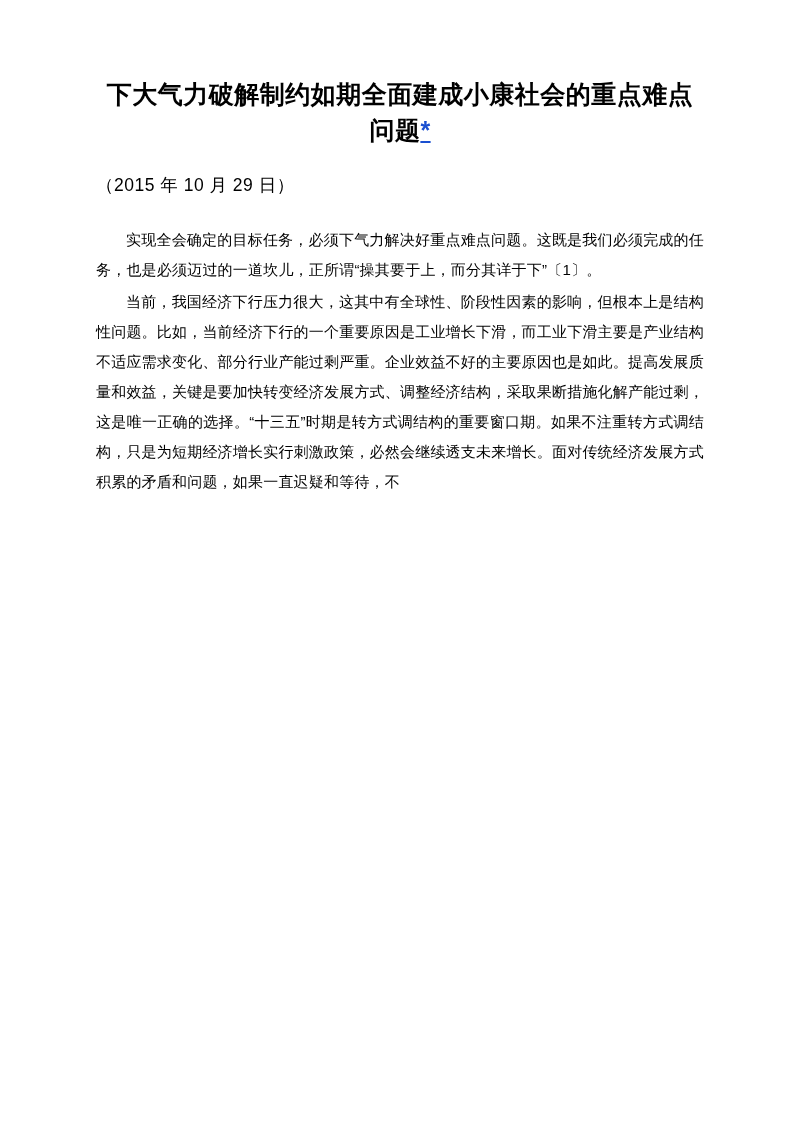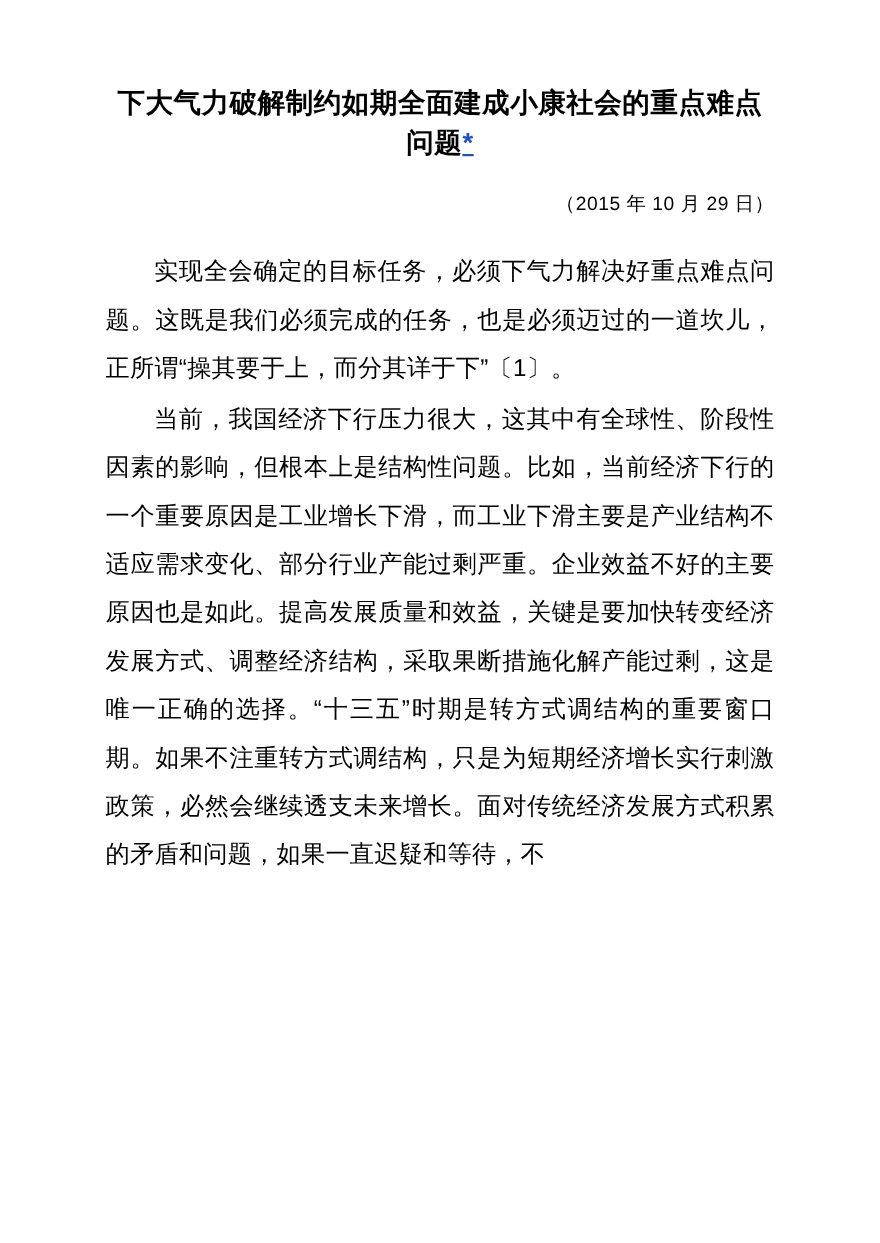--- a/index.html
+++ b/index.html
@@ -30,28 +30,28 @@
     letter-spacing: 0.5px;
     margin: 0 0 22px 0;
     padding: 0 6px;
   }
   .doc-title .footnote-mark {
     color: #1a4fd0;
     font-weight: bold;
     text-decoration: underline;
   }
   .doc-date {
-    text-align: right;
+    text-align: left;
     font-size: 17.5px;
     line-height: 1.6;
     margin: 0 0 26px 0;
     letter-spacing: 0.5px;
   }
   .body-text p {
-    font-size: 22px;
+    font-size: 15px;
     line-height: 2.0;
     margin: 0 0 2px 0;
     text-align: justify;
     text-justify: inter-ideograph;
     text-indent: 2em;
     letter-spacing: 0.2px;
   }
 </style>
 </head>
 <body>

